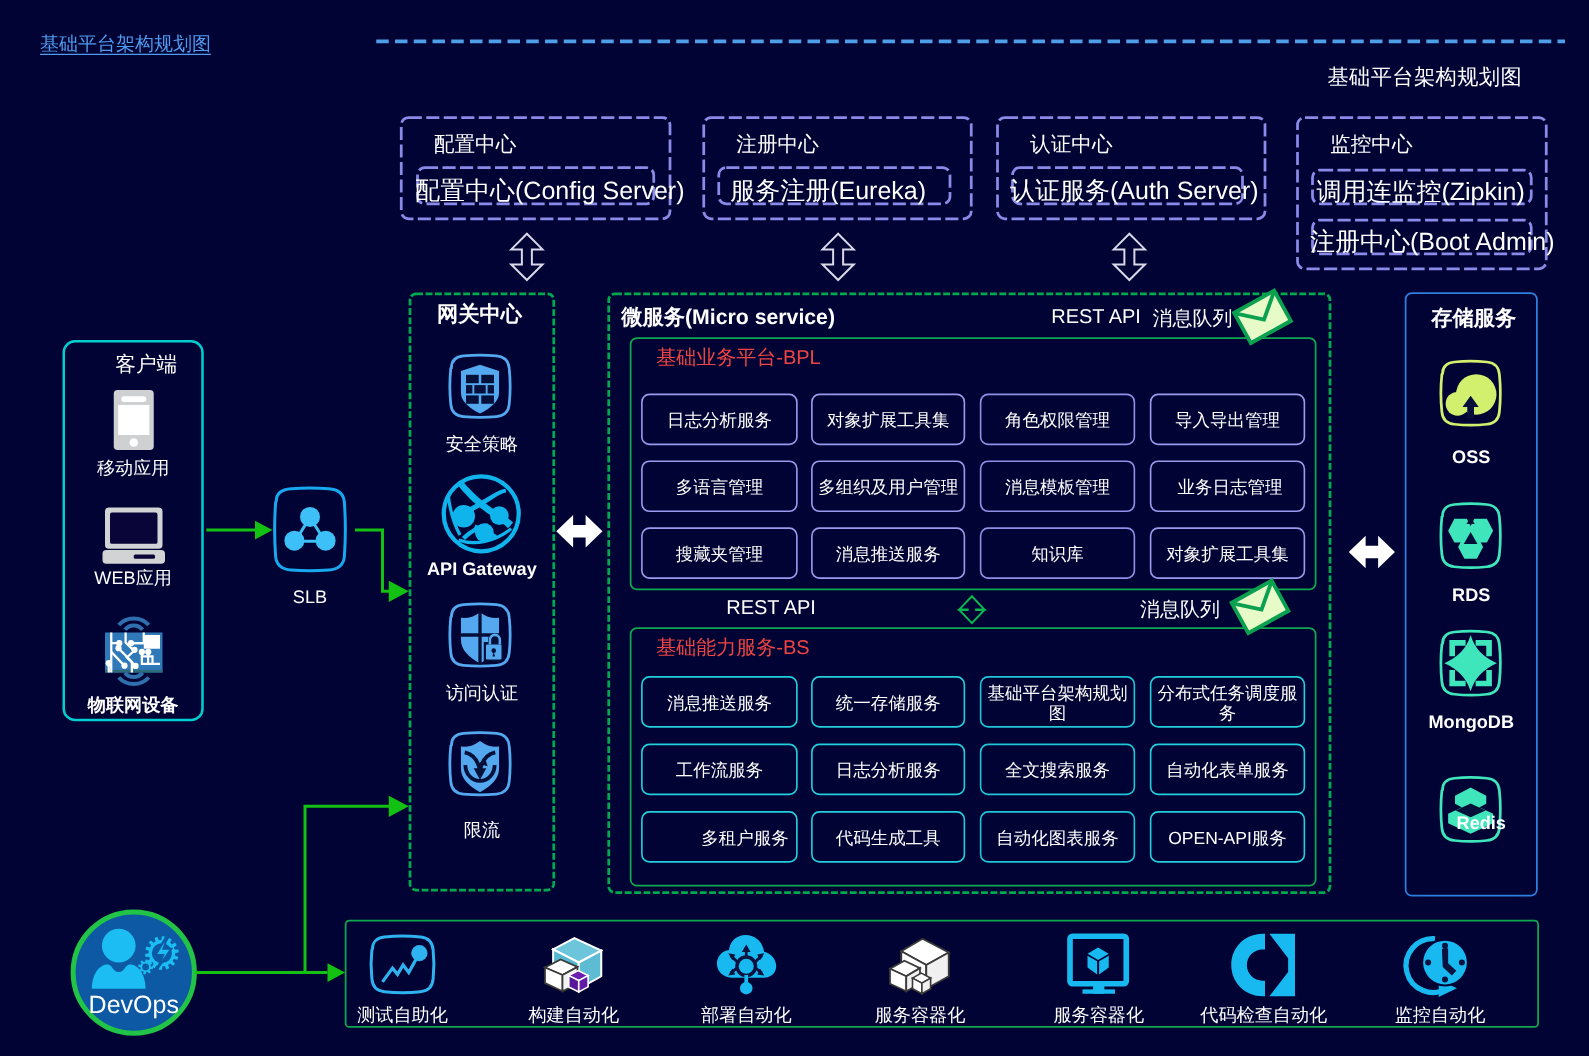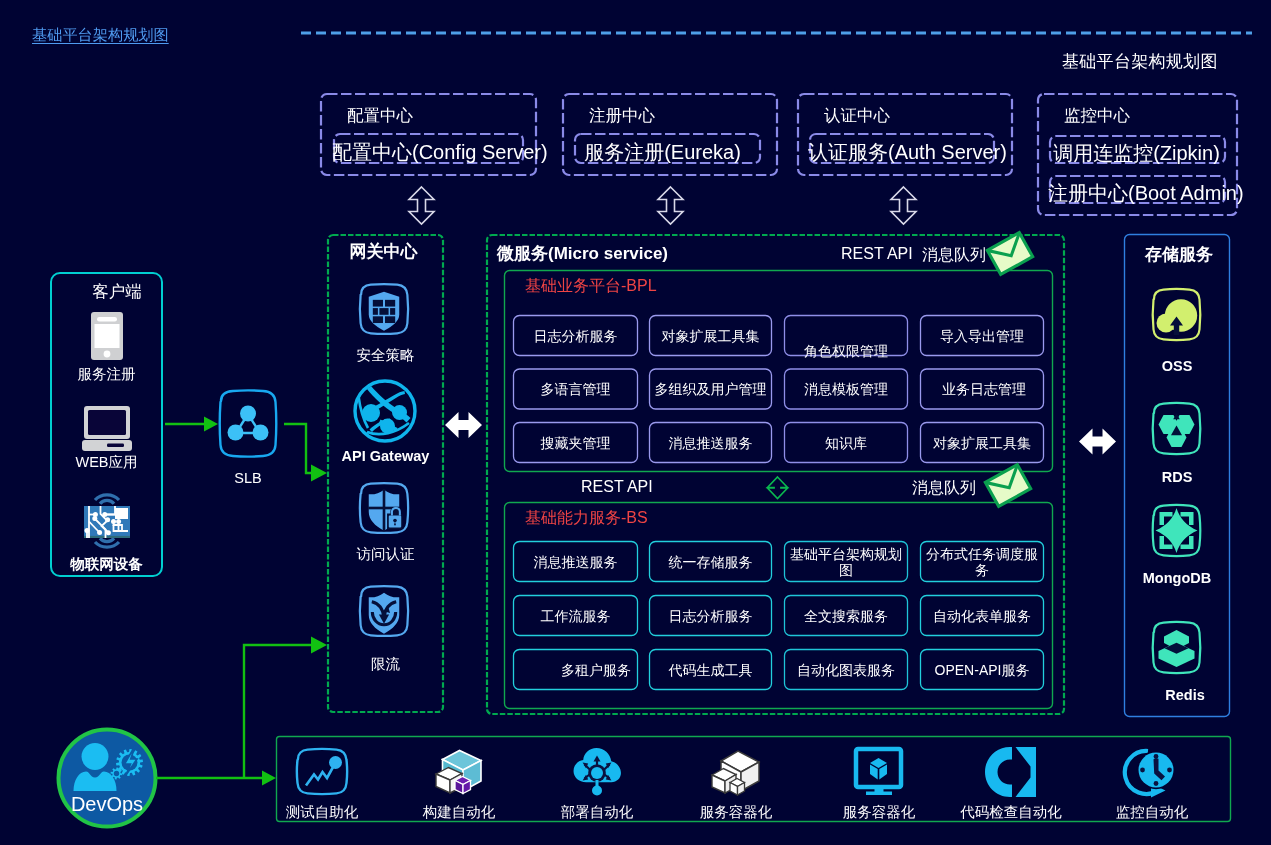--- a/index.html
+++ b/index.html
@@ -102,21 +102,21 @@
 <div class="abs citem" style="left:1048px;top:140px;width:177px">调用连监控(Zipkin)</div>
 <div class="abs citem" style="left:1048px;top:180px;width:177px">注册中心(Boot Admin)</div>
 <div class="abs ctitle" style="left:50px;top:281px;width:134px;text-align:center">客户端</div>
 <div class="abs" style="left:91px;top:312px;width:32px;height:48px">
 <svg viewBox="0 0 32 48" width="32" height="48">
 <rect x="0" y="0" width="32" height="48" rx="3" fill="#cfd0d2"></rect>
 <rect x="6" y="5" width="20" height="4.5" rx="2.2" fill="#ffffff"></rect>
 <rect x="3.5" y="12" width="25" height="24" fill="#ffffff"></rect>
 <circle cx="16" cy="42" r="3.4" fill="#ffffff"></circle>
 </svg></div>
-<div class="abs icon-label" style="left:50px;top:365px;width:113px">服务注册</div>
+<div class="abs icon-label" style="left:50px;top:365px;width:113px">移动应用</div>
 <div class="abs" style="left:82px;top:406px;width:50px;height:45px">
 <svg viewBox="0 0 50 45" width="50" height="45">
 <rect x="2" y="0" width="46" height="33" rx="3" fill="#d2d3d5"></rect>
 <rect x="6" y="4" width="38" height="25" rx="1.5" fill="#090538"></rect>
 <rect x="0" y="34" width="50" height="11" rx="3" fill="#d2d3d5"></rect>
 <rect x="25" y="37.5" width="17" height="3.5" rx="1.2" fill="#090538"></rect>
 </svg></div>
 <div class="abs icon-label" style="left:50px;top:453px;width:113px">WEB应用</div>
 <div class="abs" style="left:78px;top:492px;width:58px;height:58px">
 <svg viewBox="0 0 58 58" width="58" height="58">
@@ -233,21 +233,21 @@
 <div class="abs rest-lbl" style="left:841px;top:245px">REST API</div>
 <div class="abs rest-lbl" style="left:922px;top:245px">消息队列</div>
 <div class="abs" style="left:990px;top:238px;width:40px;height:31px;transform:rotate(-29deg)">
 <svg viewBox="0 0 40 31" width="40" height="31">
 <rect x="1.7" y="1.7" width="36.6" height="27.6" fill="#e6fbc8" stroke="#0aa04f" stroke-width="3.1"></rect>
 <path d="M2.3 2.4 L20 18 L37.7 2.4" fill="none" stroke="#0aa04f" stroke-width="3.1"></path>
 </svg></div>
 <div class="abs inner-title" style="left:525px;top:276px">基础业务平台-BPL</div>
 <div class="abs cell-lbl" style="left:513px;top:315.0px;width:125px;height:41px;display:flex;align-items:center;justify-content:center;padding:0 3px;box-sizing:border-box">日志分析服务</div>
 <div class="abs cell-lbl" style="left:649px;top:315.0px;width:123px;height:41px;display:flex;align-items:center;justify-content:center;padding:0 3px;box-sizing:border-box">对象扩展工具集</div>
-<div class="abs cell-lbl" style="left:784px;top:330px;width:124px;height:41px;display:flex;align-items:center;justify-content:center;padding:12px 3px;box-sizing:border-box">角色权限管理</div>
+<div class="abs cell-lbl" style="left:784px;top:315.0px;width:124px;height:41px;display:flex;align-items:center;justify-content:center;padding:12px 3px;box-sizing:border-box">角色权限管理</div>
 <div class="abs cell-lbl" style="left:920px;top:315.0px;width:124px;height:41px;display:flex;align-items:center;justify-content:center;padding:0 3px;box-sizing:border-box">导入导出管理</div>
 <div class="abs cell-lbl" style="left:513px;top:368.5px;width:125px;height:41px;display:flex;align-items:center;justify-content:center;padding:0 3px;box-sizing:border-box">多语言管理</div>
 <div class="abs cell-lbl" style="left:649px;top:368.5px;width:123px;height:41px;display:flex;align-items:center;justify-content:center;padding:0 3px;box-sizing:border-box">多组织及用户管理</div>
 <div class="abs cell-lbl" style="left:784px;top:368.5px;width:124px;height:41px;display:flex;align-items:center;justify-content:center;padding:0 3px;box-sizing:border-box">消息模板管理</div>
 <div class="abs cell-lbl" style="left:920px;top:368.5px;width:128px;height:41px;display:flex;align-items:center;justify-content:center;padding:0 3px;box-sizing:border-box">业务日志管理</div>
 <div class="abs cell-lbl" style="left:513px;top:422.0px;width:125px;height:41px;display:flex;align-items:center;justify-content:center;padding:0 3px;box-sizing:border-box">搜藏夹管理</div>
 <div class="abs cell-lbl" style="left:649px;top:422.0px;width:123px;height:41px;display:flex;align-items:center;justify-content:center;padding:0 3px;box-sizing:border-box">消息推送服务</div>
 <div class="abs cell-lbl" style="left:784px;top:422.0px;width:124px;height:41px;display:flex;align-items:center;justify-content:center;padding:0 3px;box-sizing:border-box">知识库</div>
 <div class="abs cell-lbl" style="left:920px;top:422.0px;width:124px;height:41px;display:flex;align-items:center;justify-content:center;padding:0 3px;box-sizing:border-box">对象扩展工具集</div>
 <div class="abs rest-lbl" style="left:581px;top:478px">REST API</div>
@@ -307,21 +307,21 @@
 <div class="abs icon-label b" style="left:1124px;top:570px;width:106px">MongoDB</div>
 <div class="abs" style="left:1146px;top:617px;width:61px;height:61px">
 <svg viewBox="0 0 61 61" width="61" height="61">
 <path d="M8 15 C8 9.5 11.5 6.2 17.5 5.6 C26 4.7 35 4.7 43.5 5.6 C49.5 6.2 53 9.5 53.5 15.5 C54.4 24 54.4 37 53.5 45.5 C53 51.5 49.5 54.8 43.5 55.4 C35 56.3 26 56.3 17.5 55.4 C11.5 54.8 8 51.5 7.5 45.5 C6.6 37 6.6 24 7.5 15.5 Z" fill="none" stroke="#3fe5bb" stroke-width="2.2"></path>
 <g fill="#3fe5bb">
  <path d="M30.5 13 L43 19.5 V26 L30.5 32.5 L18 26 V19.5 Z"></path>
  <path d="M30.5 25.5 L48.5 34 V41.5 L30.5 50 L12.5 41.5 V34 Z"></path>
 </g>
 <path d="M30.5 25.8 L42.5 31.3 L30.5 36.8 L18.5 31.3 Z" fill="#02103a"></path>
 </svg></div>
-<div class="abs icon-label b" style="left:1124px;top:687px;width:122px">Redis</div>
+<div class="abs icon-label b" style="left:1124px;top:651px;width:122px">Redis</div>
 <div class="abs" style="left:67px;top:740px;width:78px;height:52px">
 <svg viewBox="0 0 78 52" width="78" height="52">
 <g fill="#1bbdf2">
  <circle cx="28" cy="16.5" r="13.5"></circle>
  <path d="M6.5 51 C6.5 40 12 31.5 19 31.5 C23 31.5 23 37.5 28 37.5 C33 37.5 33 31.5 37 31.5 C44 31.5 49.5 40 49.5 51 Z"></path>
 </g>
 <g fill="#1bbdf2">
  <polygon points="62.50,9.00 64.91,9.22 64.86,12.17 66.67,12.75 68.36,10.34 70.44,11.58 69.11,14.21 70.48,15.53 73.05,14.08 74.39,16.10 72.05,17.90 72.72,19.68 75.66,19.50 75.99,21.89 73.10,22.50 72.93,24.39 75.66,25.50 74.91,27.81 72.05,27.10 71.08,28.73 73.05,30.92 71.38,32.67 69.11,30.79 67.52,31.83 68.36,34.66 66.09,35.51 64.86,32.83 62.98,33.09 62.50,36.00 60.09,35.78 60.14,32.83 58.33,32.25 56.64,34.66 54.56,33.42 55.89,30.79 54.52,29.47 51.95,30.92 50.61,28.90 52.95,27.10 52.28,25.32 49.34,25.50 49.01,23.11 51.90,22.50 52.07,20.61 49.34,19.50 50.09,17.19 52.95,17.90 53.92,16.27 51.95,14.08 53.62,12.33 55.89,14.21 57.48,13.17 56.64,10.34 58.91,9.49 60.14,12.17 62.02,11.91"></polygon>
  <polygon points="49.50,27.50 51.35,27.79 51.11,29.62 52.23,30.31 53.74,29.26 54.85,30.78 53.38,31.89 53.69,33.17 55.50,33.50 55.21,35.35 53.38,35.11 52.69,36.23 53.74,37.74 52.22,38.85 51.11,37.38 49.83,37.69 49.50,39.50 47.65,39.21 47.89,37.38 46.77,36.69 45.26,37.74 44.15,36.22 45.62,35.11 45.31,33.83 43.50,33.50 43.79,31.65 45.62,31.89 46.31,30.77 45.26,29.26 46.78,28.15 47.89,29.62 49.17,29.31"></polygon>
 </g>

